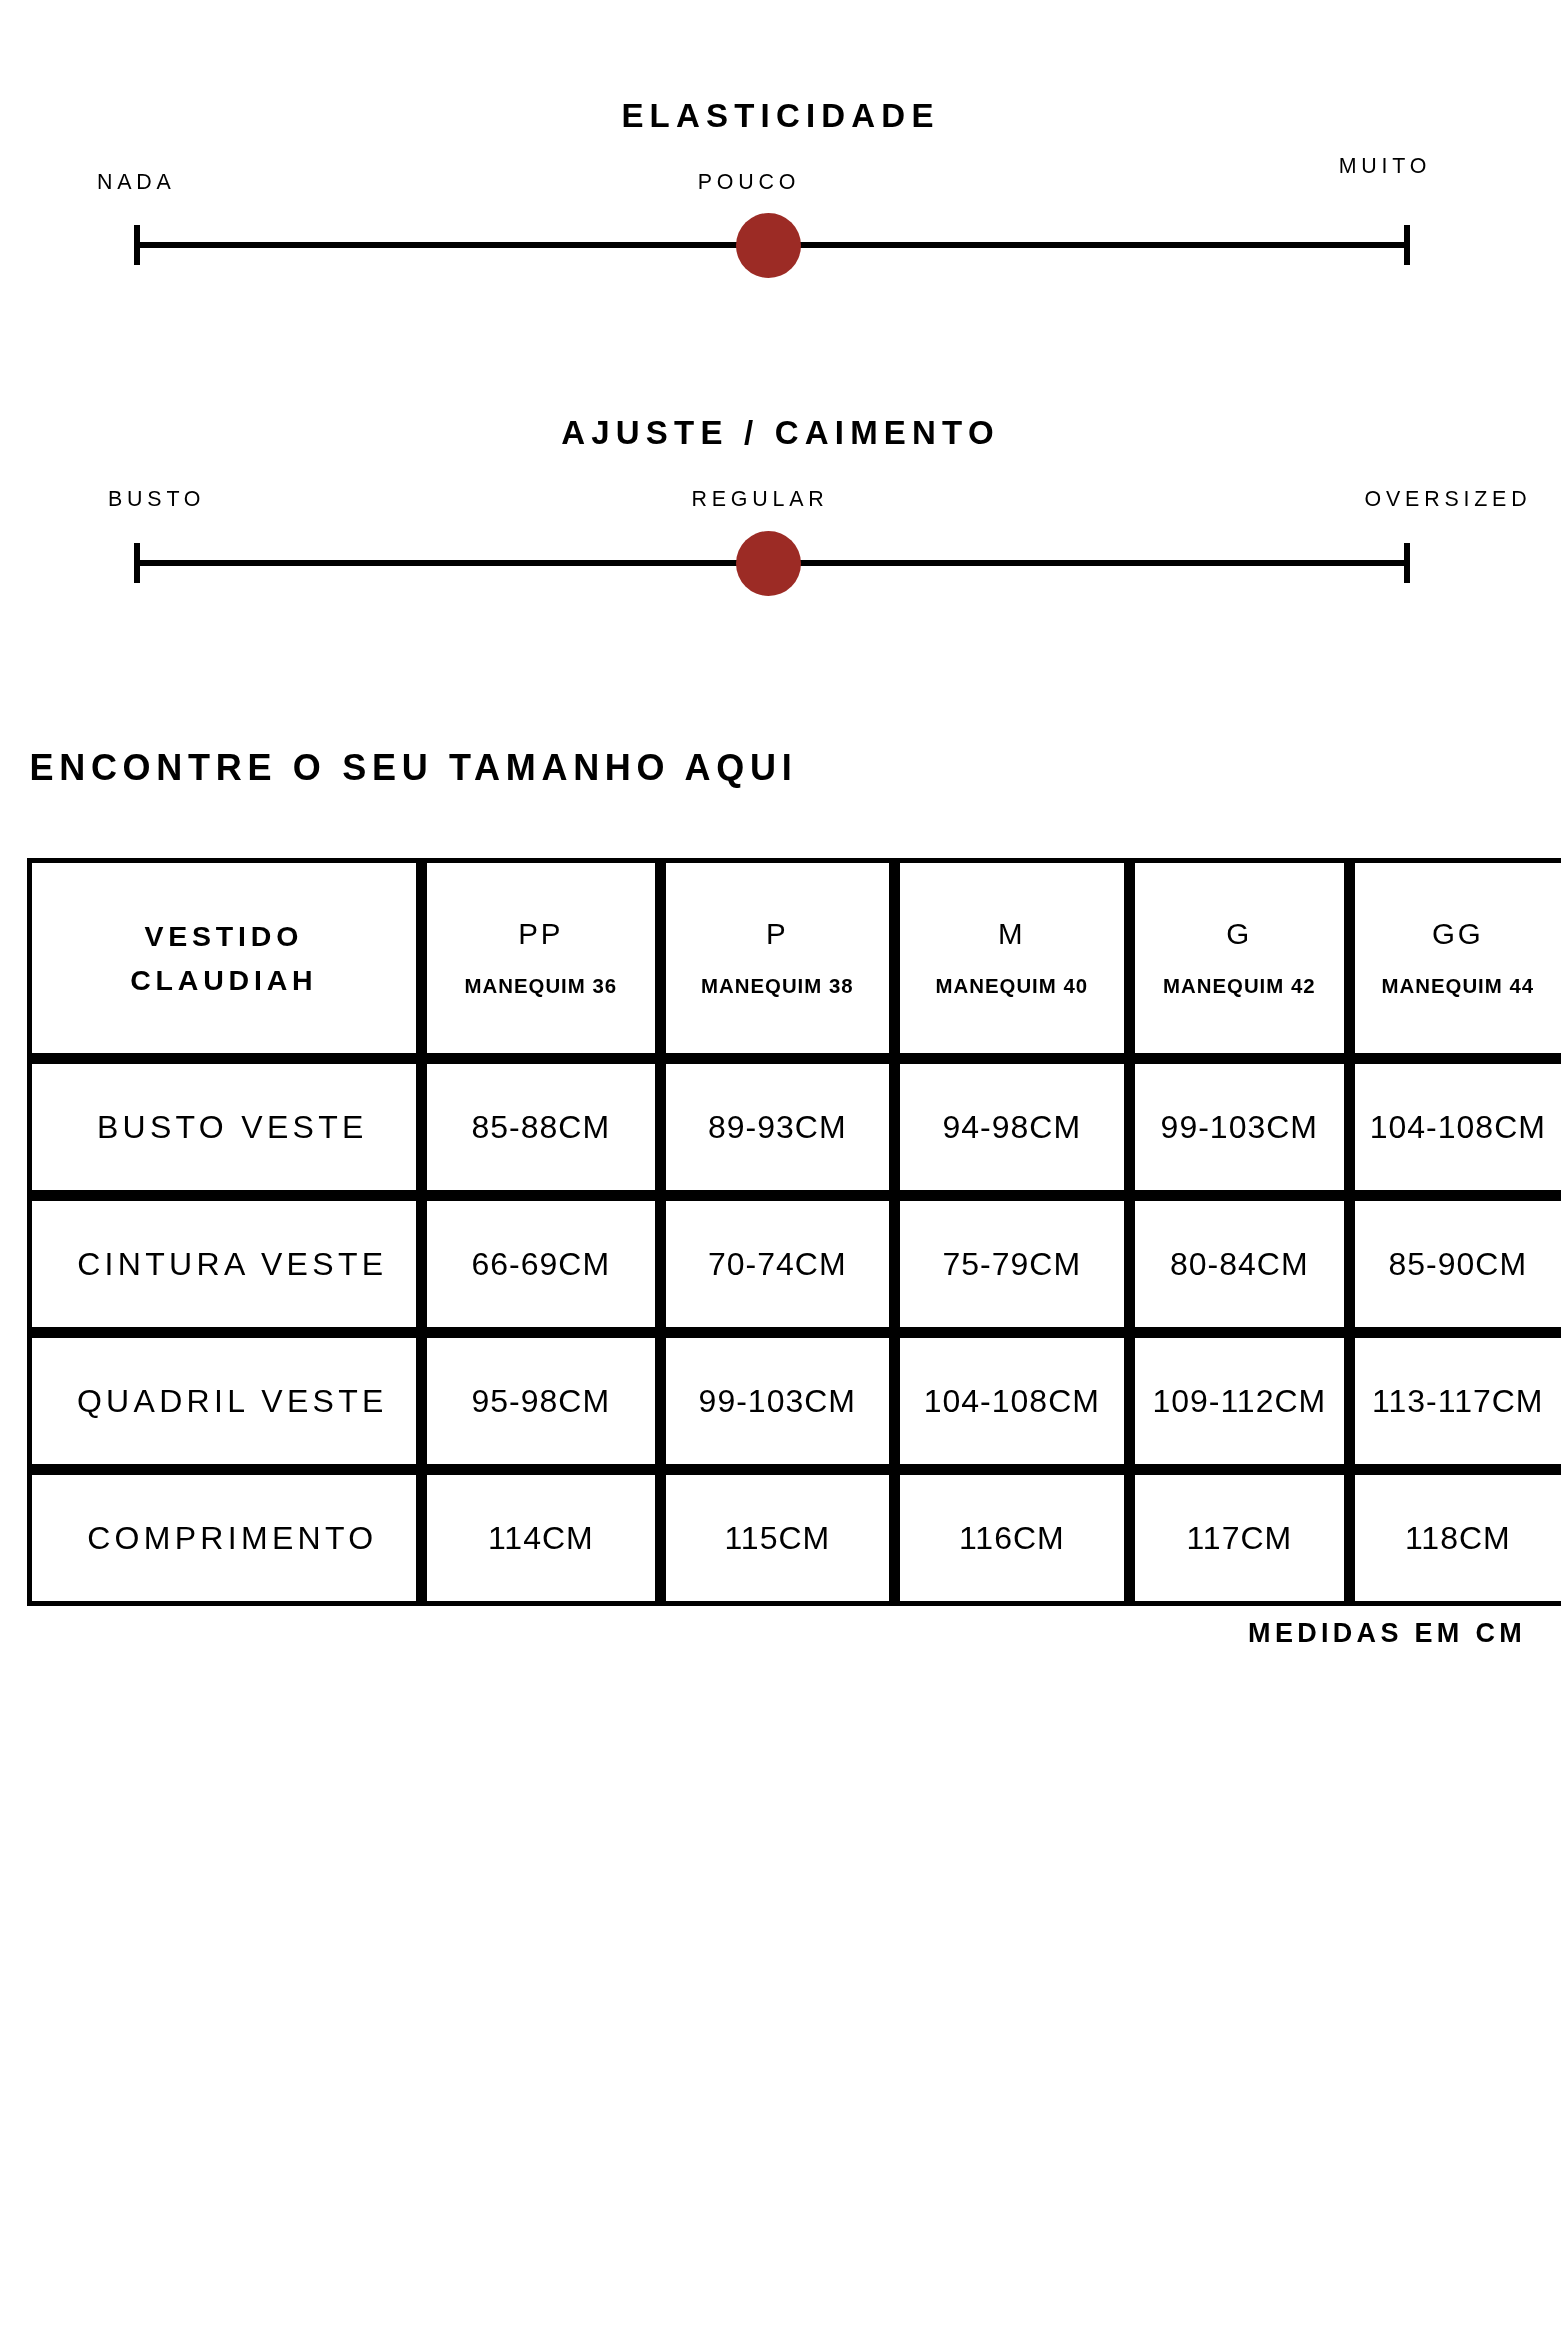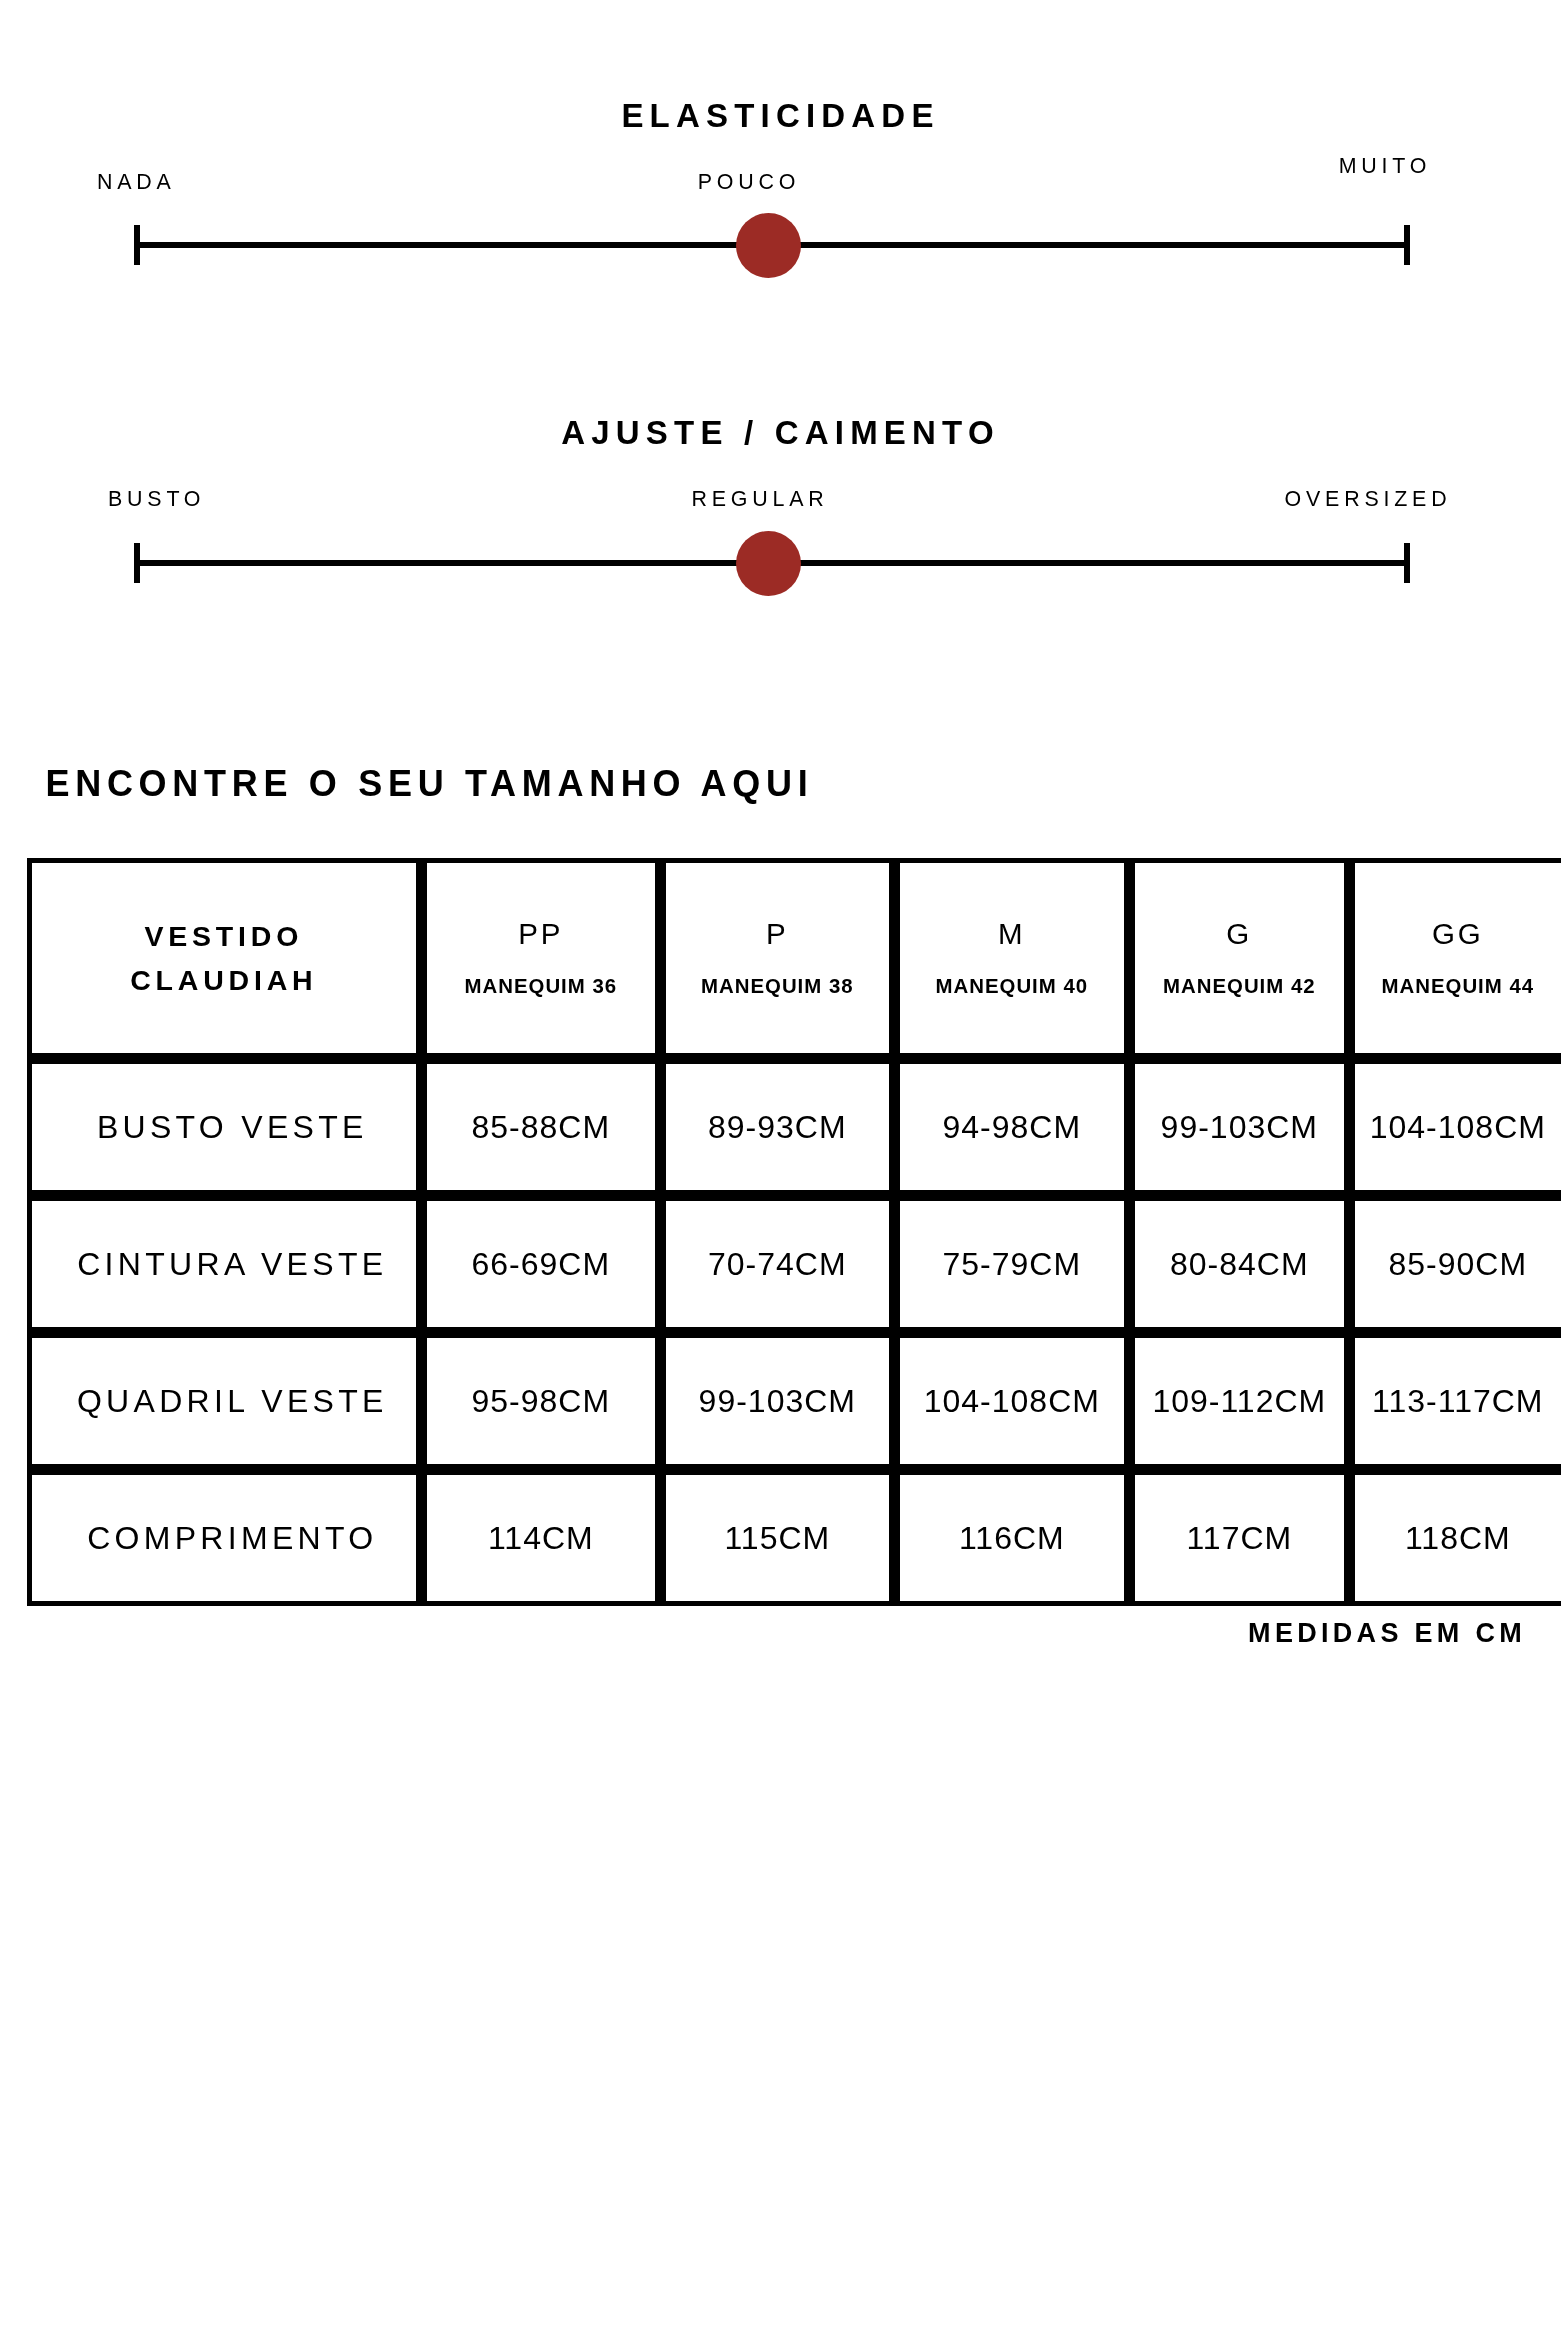--- a/index.html
+++ b/index.html
@@ -39,21 +39,21 @@
   }
   .tick-left{left:0;}
   .tick-right{right:0;}
   .dot{
     position:absolute;top:-29.5px;left:602px;
     width:65px;height:65px;border-radius:50%;
     background:var(--red);
   }
   
   .find-size-heading{
-    position:absolute;left:29.5px;top:750px;margin:16px;
+    position:absolute;left:29.5px;top:750px;margin:0;
     font-size:36px;font-weight:800;letter-spacing:5.7px;
     line-height:1;white-space:nowrap;
   }
   
   .size-table{
     position:absolute;left:27px;top:858px;
     display:grid;
     grid-template-columns:384px 228px 223px 224px 209px 206px;
     grid-template-rows:190px 126px 126px 126px 126px;
     gap:11px;padding:4.8px;
@@ -108,21 +108,21 @@
       <span class="tick tick-left"></span>
       <span class="tick tick-right"></span>
       <span class="dot"></span>
     </div>
   </section>
 
   <section>
     <h2 class="slider-title" style="top:416px">AJUSTE / CAIMENTO</h2>
     <span class="scale-label" style="left:108px;top:489px">BUSTO</span>
     <span class="scale-label centered" style="left:760px;top:489px">REGULAR</span>
-    <span class="scale-label centered" style="left:1368px;top:489px">OVERSIZED</span>
+    <span class="scale-label centered" style="left:1448px;top:489px">OVERSIZED</span>
     <div class="track" style="top:560px">
       <span class="tick tick-left"></span>
       <span class="tick tick-right"></span>
       <span class="dot"></span>
     </div>
   </section>
 
   <h1 class="find-size-heading">ENCONTRE O SEU TAMANHO AQUI</h1>
 
   <div class="size-table">

